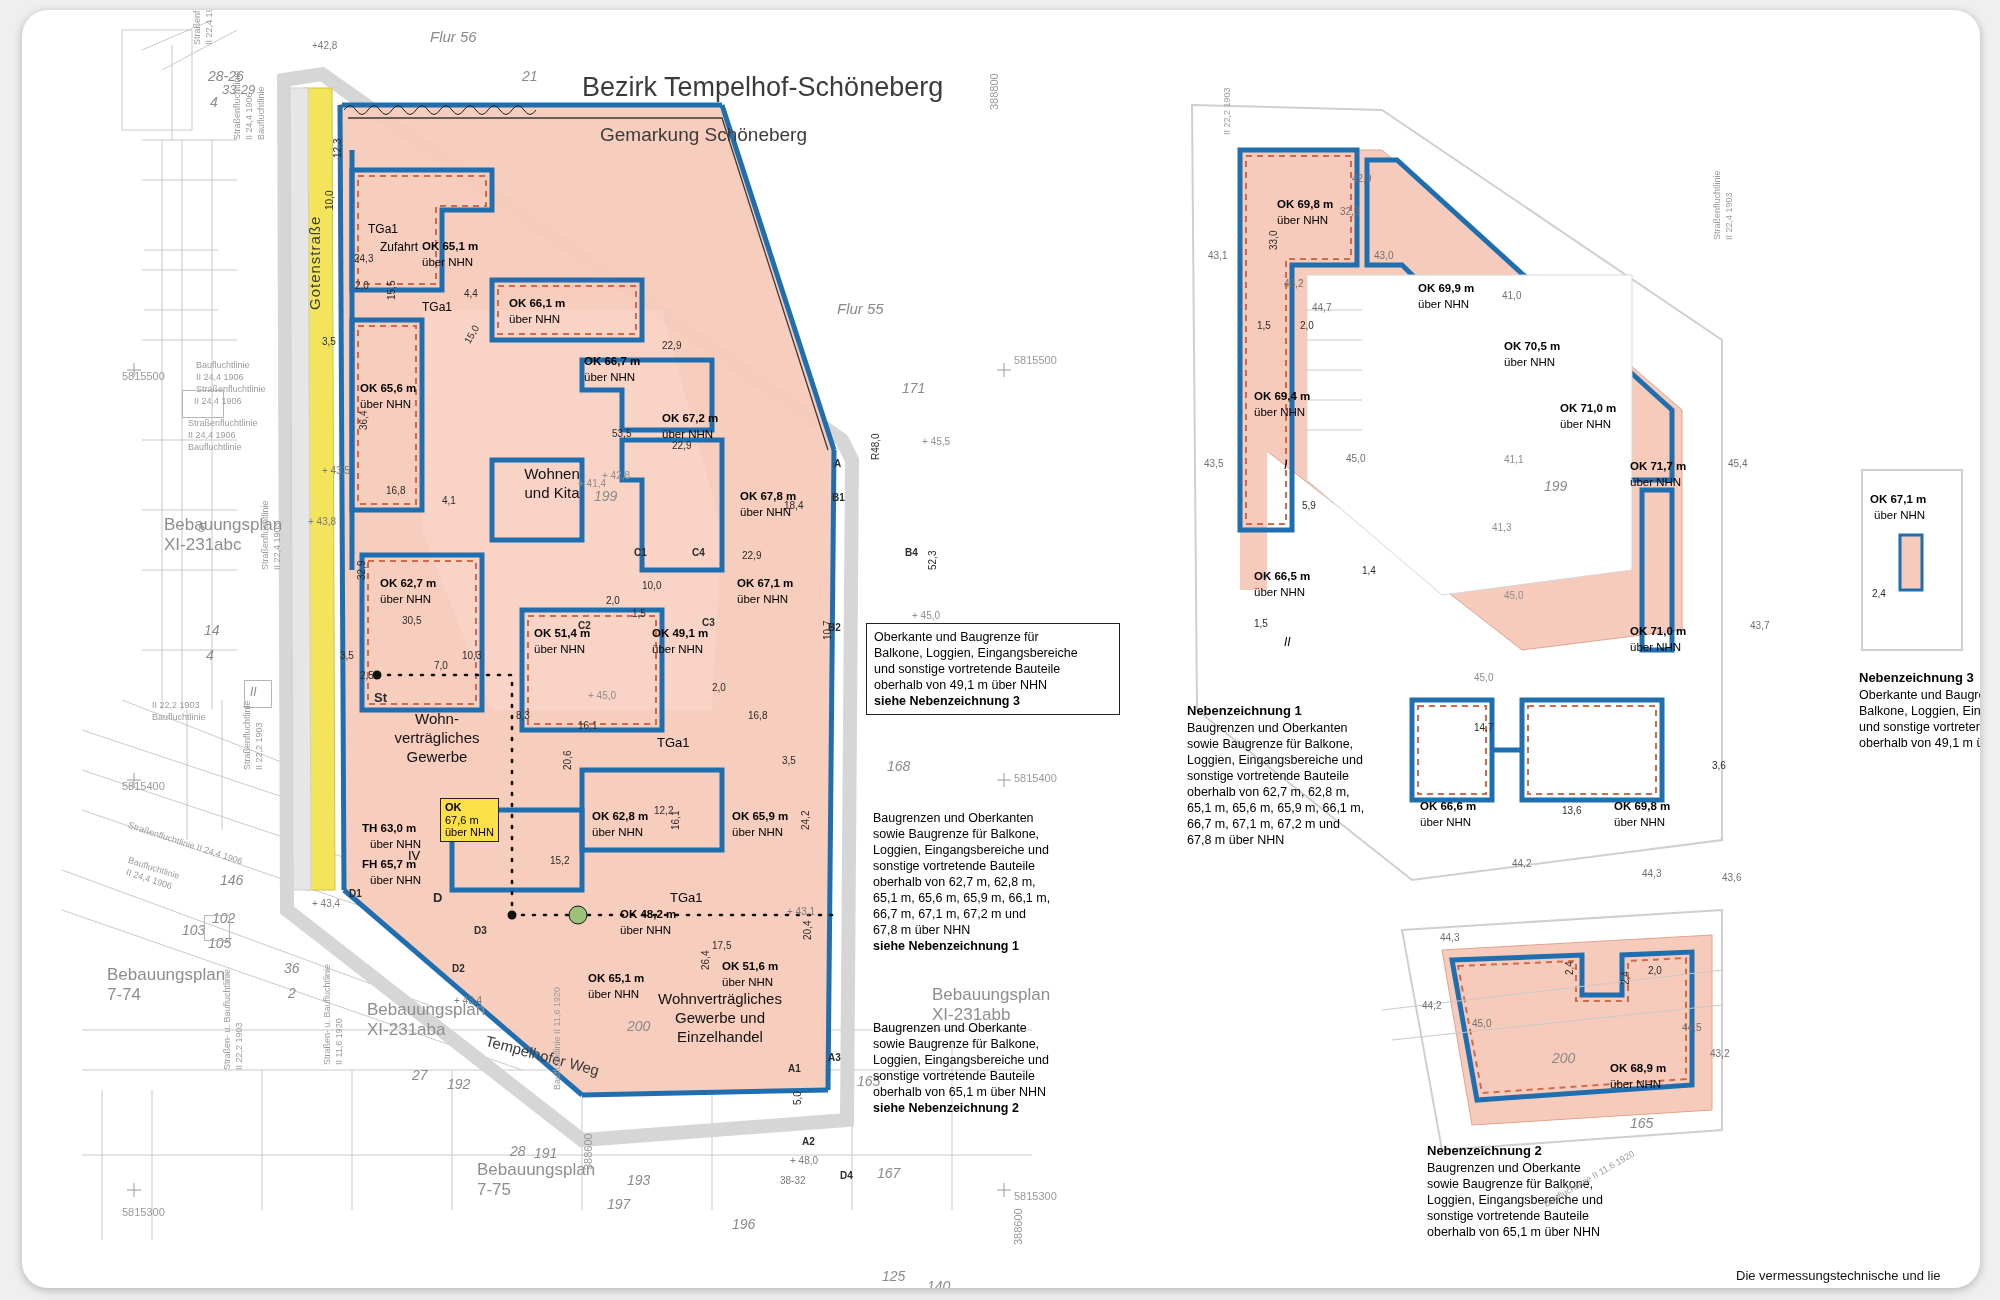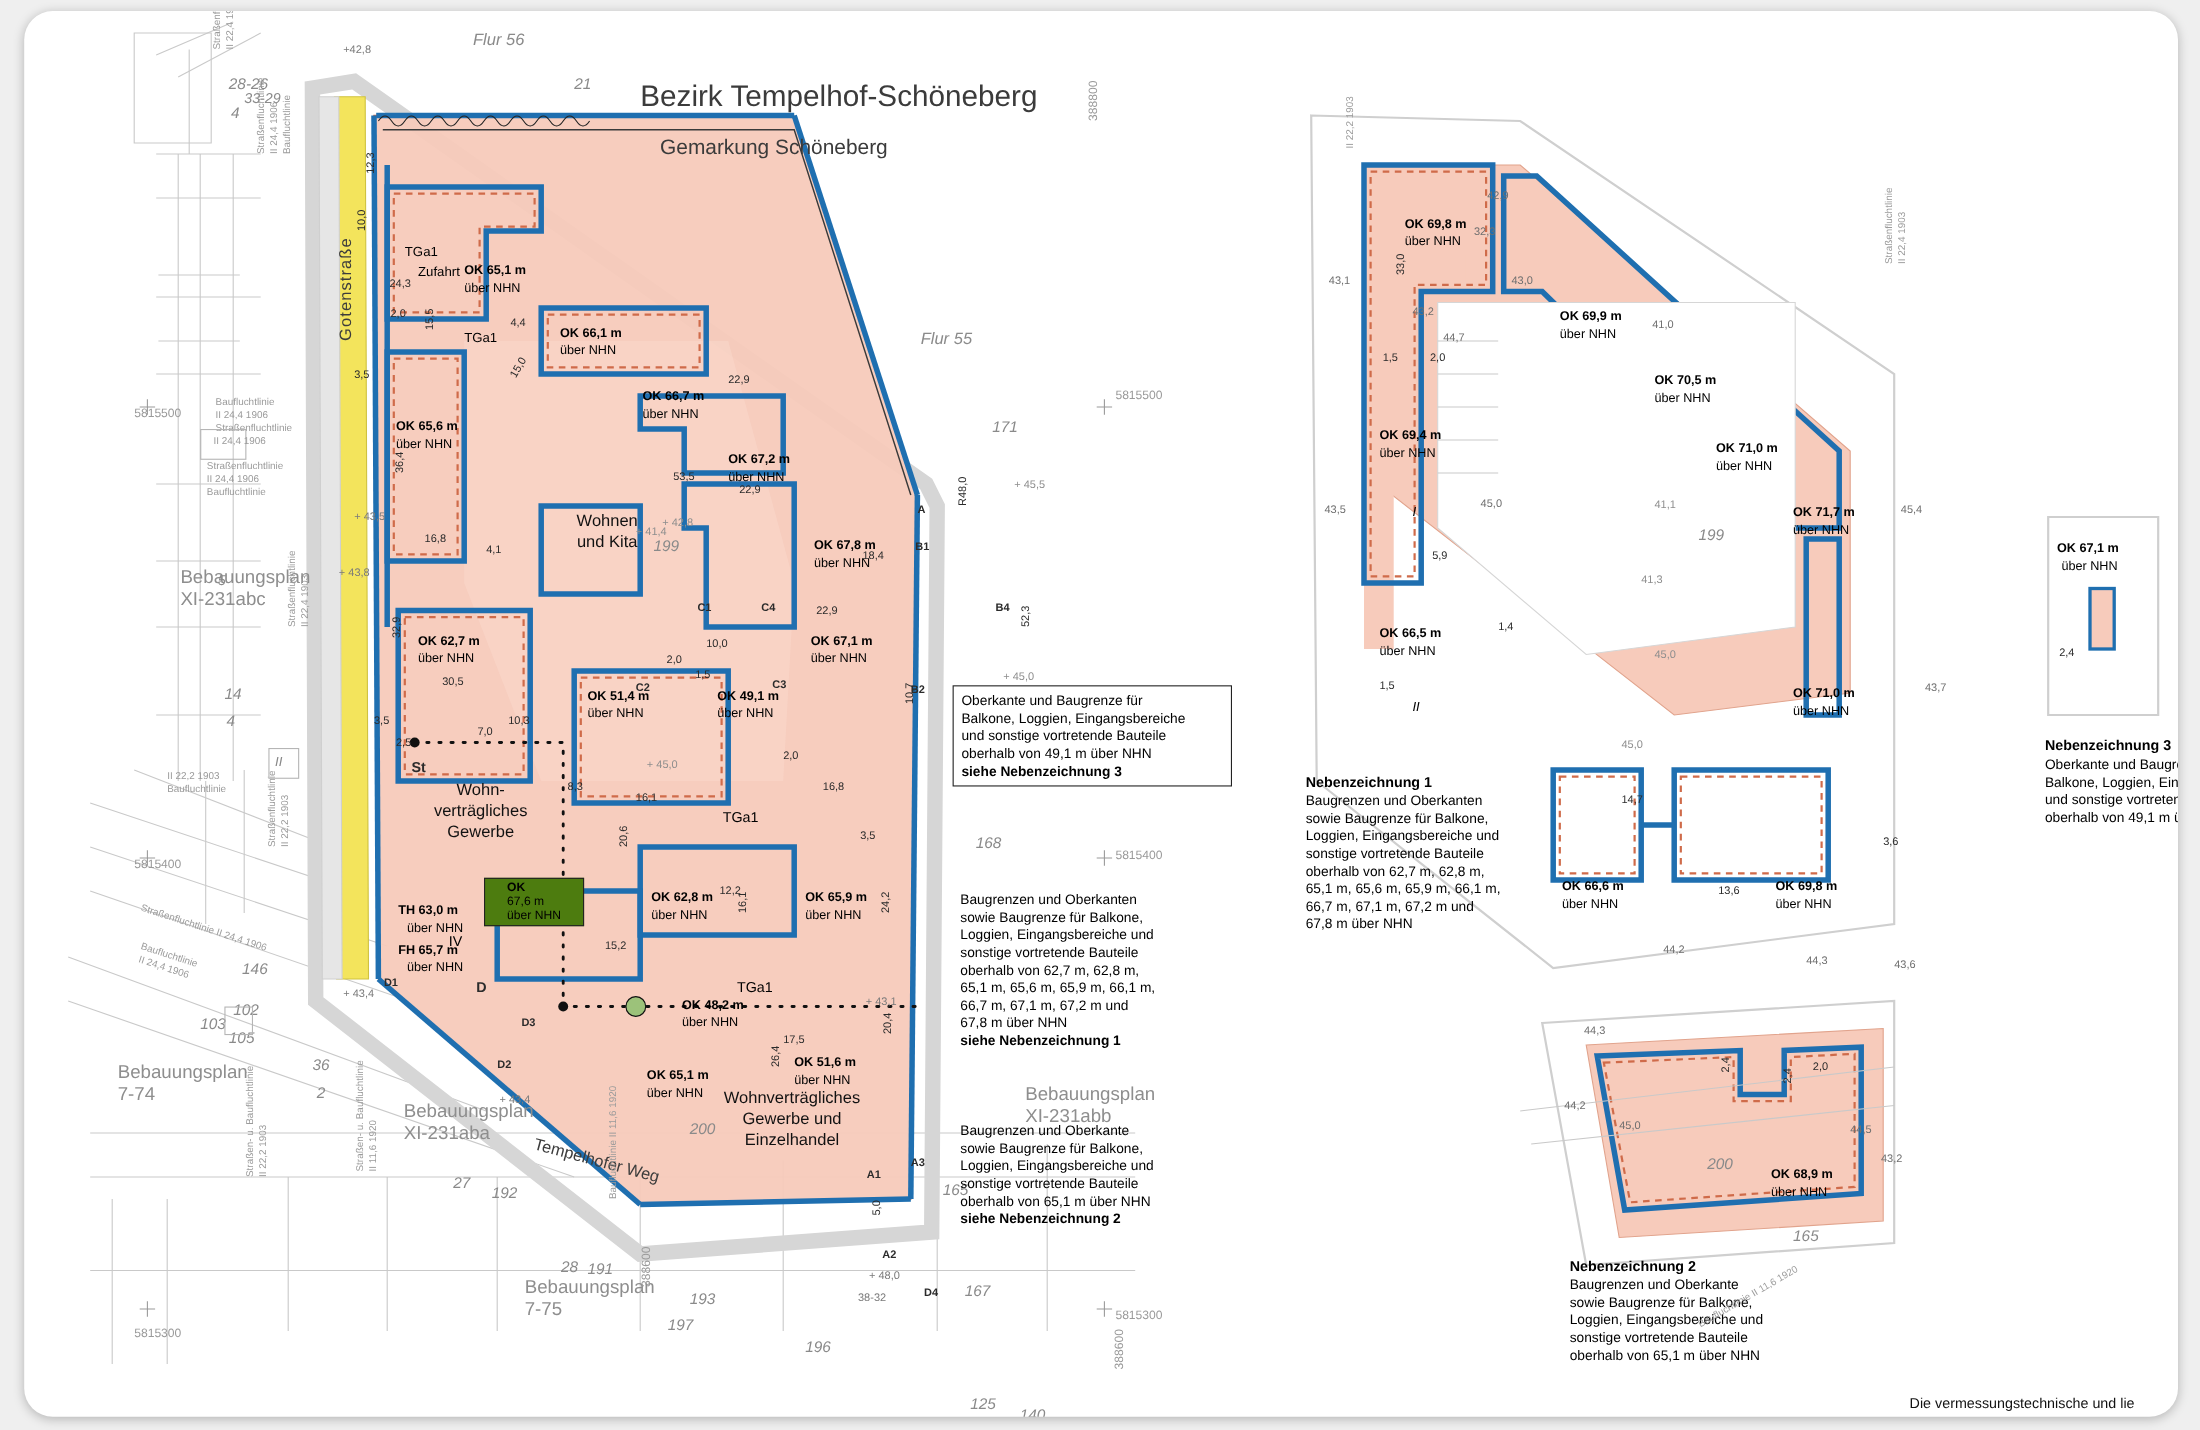--- a/index.html
+++ b/index.html
@@ -14,21 +14,21 @@
   .cadn{color:#8d8d8d;font-size:10px;}
   .dim{color:#2b2b2b;font-size:10px;}
   .ok{font-size:11.5px;color:#000;}
   .note{font-size:12.5px;color:#000;line-height:1.28;}
   .noteb{font-weight:bold;}
   .title1{font-size:27px;color:#3b3b3b;}
   .title2{font-size:19px;color:#3b3b3b;}
   .bigitalic{font-style:italic;color:#8a8a8a;font-size:15px;}
   .planlbl{color:#8e8e8e;font-size:17px;line-height:1.2;}
   .areaname{font-size:15px;color:#111;text-align:center;line-height:1.25;}
-  .okbox{position:absolute;background:#4d7c0f;border:1px solid #222;padding:2px 20px;font-size:11px;line-height:1.15;}
+  .okbox{position:absolute;background:#fde047;border:1px solid #222;padding:2px 4px;font-size:11px;line-height:1.15;}
   .okbox b{font-weight:bold;}
   .notebox{position:absolute;background:#fff;border:1px solid #222;padding:5px 7px;}
   .nbtitle{font-weight:bold;font-size:13px;}
   svg{position:absolute;left:0;top:0;}
   .wb{stroke:#1f6fb0;fill:none;}
 </style>
 </head>
 <body>
 
 <div id="page">

